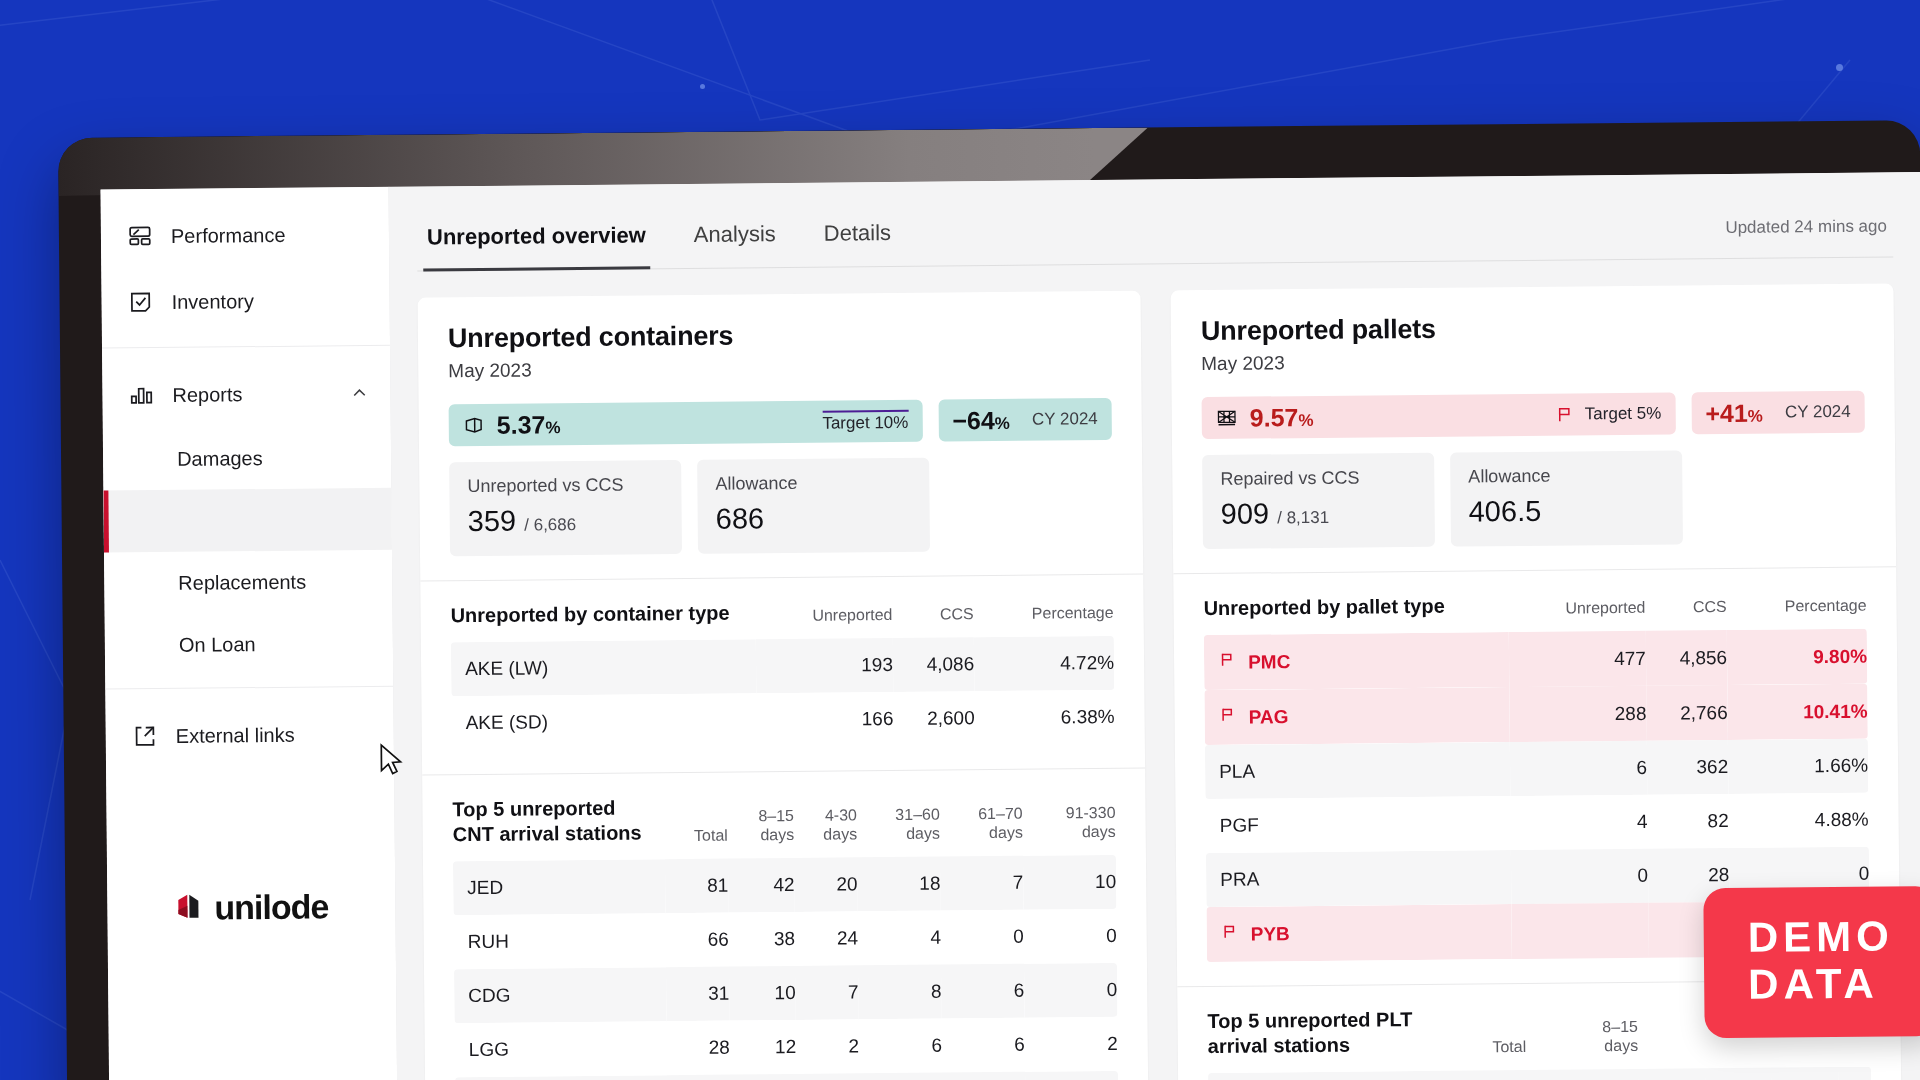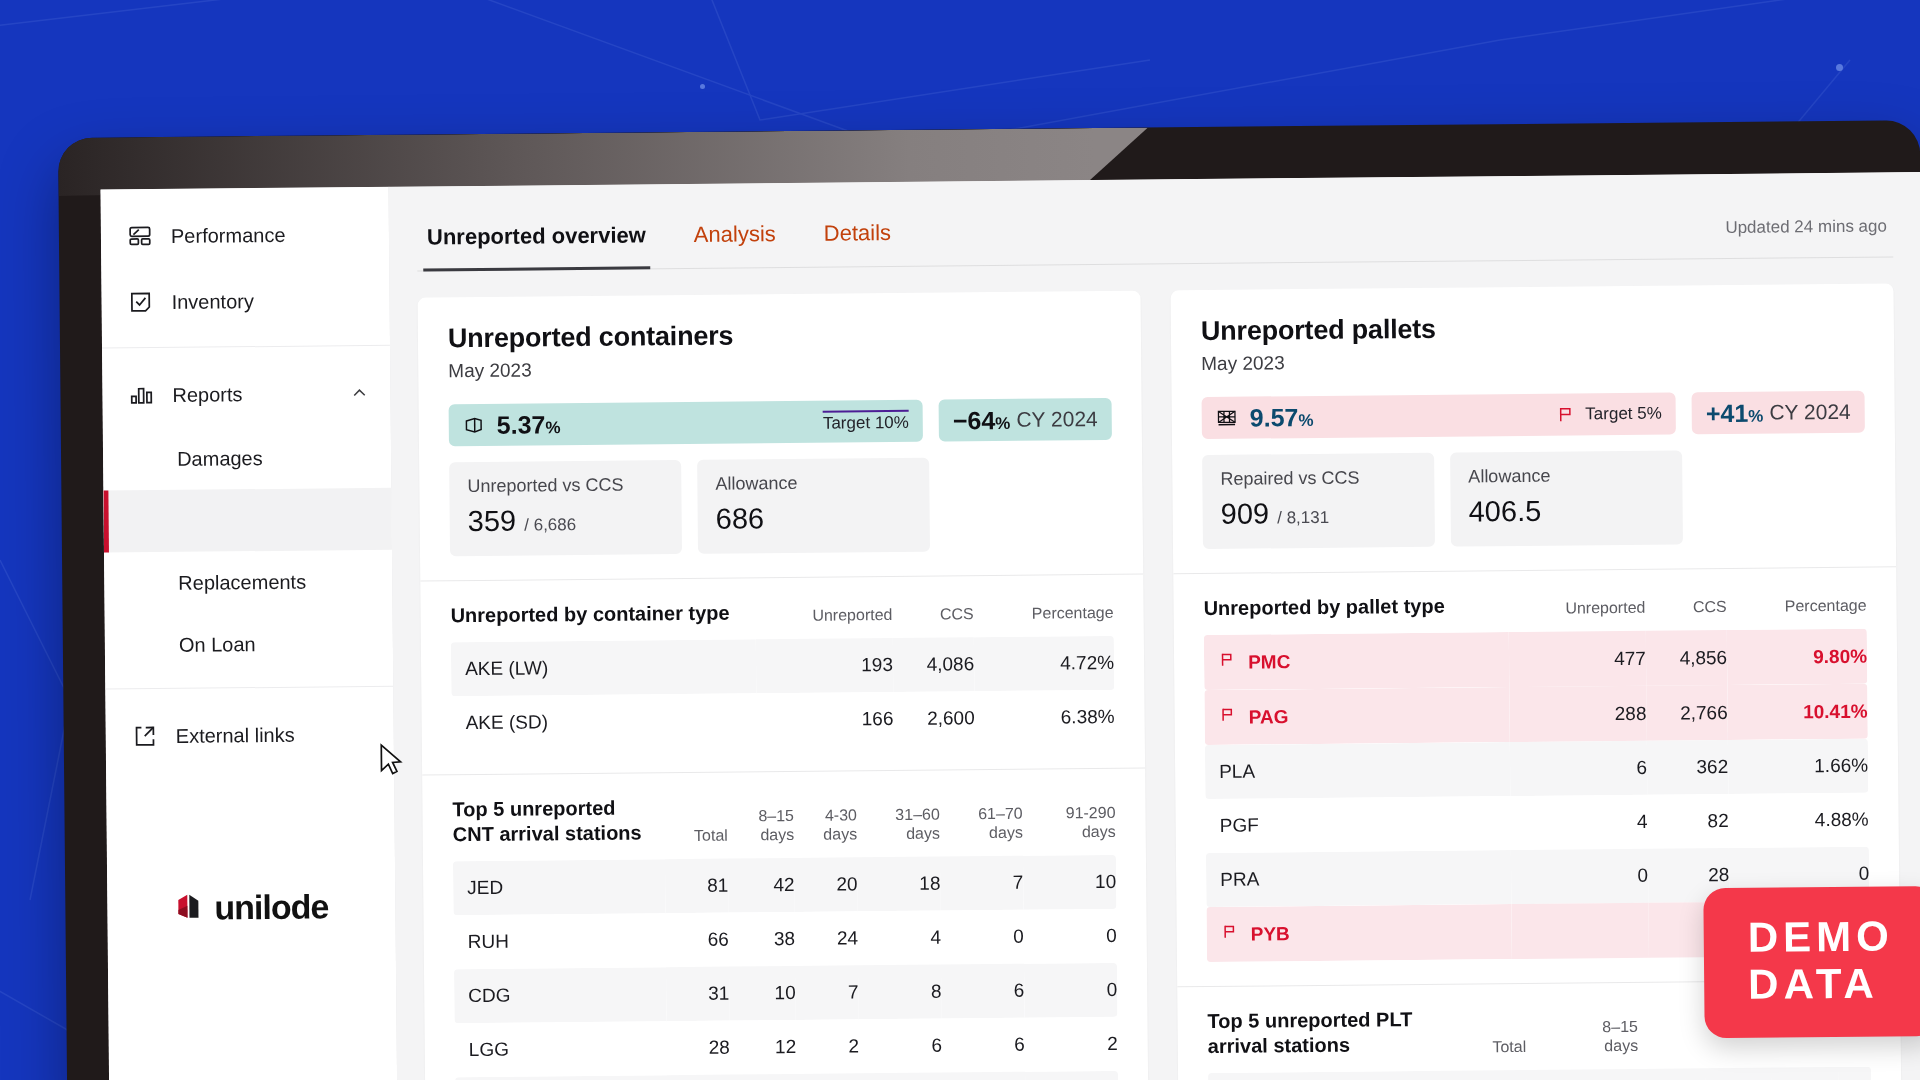--- a/index.html
+++ b/index.html
@@ -72,21 +72,21 @@
     position:absolute;left:288px;right:0;top:0;bottom:0;
     background:#f4f4f5;
     padding:0 28px;
   }
   .tabs-row{
     display:flex;align-items:flex-end;
     height:84px;border-bottom:1px solid #dededf;
     padding:0 6px;
   }
   .tab{
-    font-size:22px;color:#c2410c;padding:0 4px 18px 4px;margin-right:40px;cursor:pointer;
+    font-size:22px;color:#404040;padding:0 4px 18px 4px;margin-right:40px;cursor:pointer;
     border-bottom:3px solid transparent;position:relative;top:1px;
   }
   .tab.active{color:#101014;font-weight:700;border-bottom-color:#3a3a40;}
   .updated{margin-left:auto;font-size:17px;color:#6d6d73;padding-bottom:20px;}
 
   .cards{display:flex;gap:30px;padding-top:26px;}
   .card{
     flex:1 1 0;background:#fff;border-radius:8px;
     box-shadow:0 1px 2px rgba(0,0,0,.06);
     overflow:hidden;
@@ -98,24 +98,24 @@
   .chips{display:flex;gap:16px;margin-top:22px;}
   .chip{
     display:flex;align-items:center;height:42px;border-radius:6px;padding:0 14px;
   }
   .chip.wide{flex:1 1 auto;justify-content:space-between;}
   .chip.teal{background:#bfe3df;}
   .chip.pink{background:#fadfe3;}
   .chip-left{display:flex;align-items:center;gap:12px;}
   .chip-val{font-size:25px;font-weight:700;color:#101014;}
   .chip-val .unit{font-size:17px;font-weight:700;}
-  .chip-val.red{color:#0c4a6e;}
+  .chip-val.red{color:#b91c1c;}
   .chip-right{display:flex;align-items:center;gap:9px;font-size:17px;color:#23232a;}
   .target-underline{border-top:2px solid #4c1d95;padding-top:1px;}
-  .chip-tag{font-size:21px;color:#3c3c42;margin-left:6px;}
+  .chip-tag{font-size:17px;color:#3c3c42;margin-left:22px;}
   .chip-ico{width:22px;height:22px;display:flex;align-items:center;justify-content:center;}
 
   .stats{display:flex;gap:16px;margin-top:16px;padding-bottom:24px;}
   .stat{
     background:#f3f3f4;border-radius:6px;padding:14px 18px 18px 18px;min-width:196px;
   }
   .stat-label{font-size:18px;color:#47474d;}
   .stat-value{font-size:29px;color:#101014;margin-top:8px;}
   .stat-value .denom{font-size:17px;color:#4a4a51;}
 
@@ -362,21 +362,21 @@
 CNT arrival stations</th>
                   <th>Total</th>
                   <th>8–15
 days</th>
                   <th>4-30
 days</th>
                   <th>31–60
 days</th>
                   <th>61–70
 days</th>
-                  <th class="pad-r">91-290
+                  <th class="pad-r">91-330
 days</th>
                 </tr>
               </thead>
               <tbody>
                 <tr class="zebra">
                   <td class="lead">JED</td>
                   <td>81</td>
                   <td>42</td>
                   <td>20</td>
                   <td>18</td>

